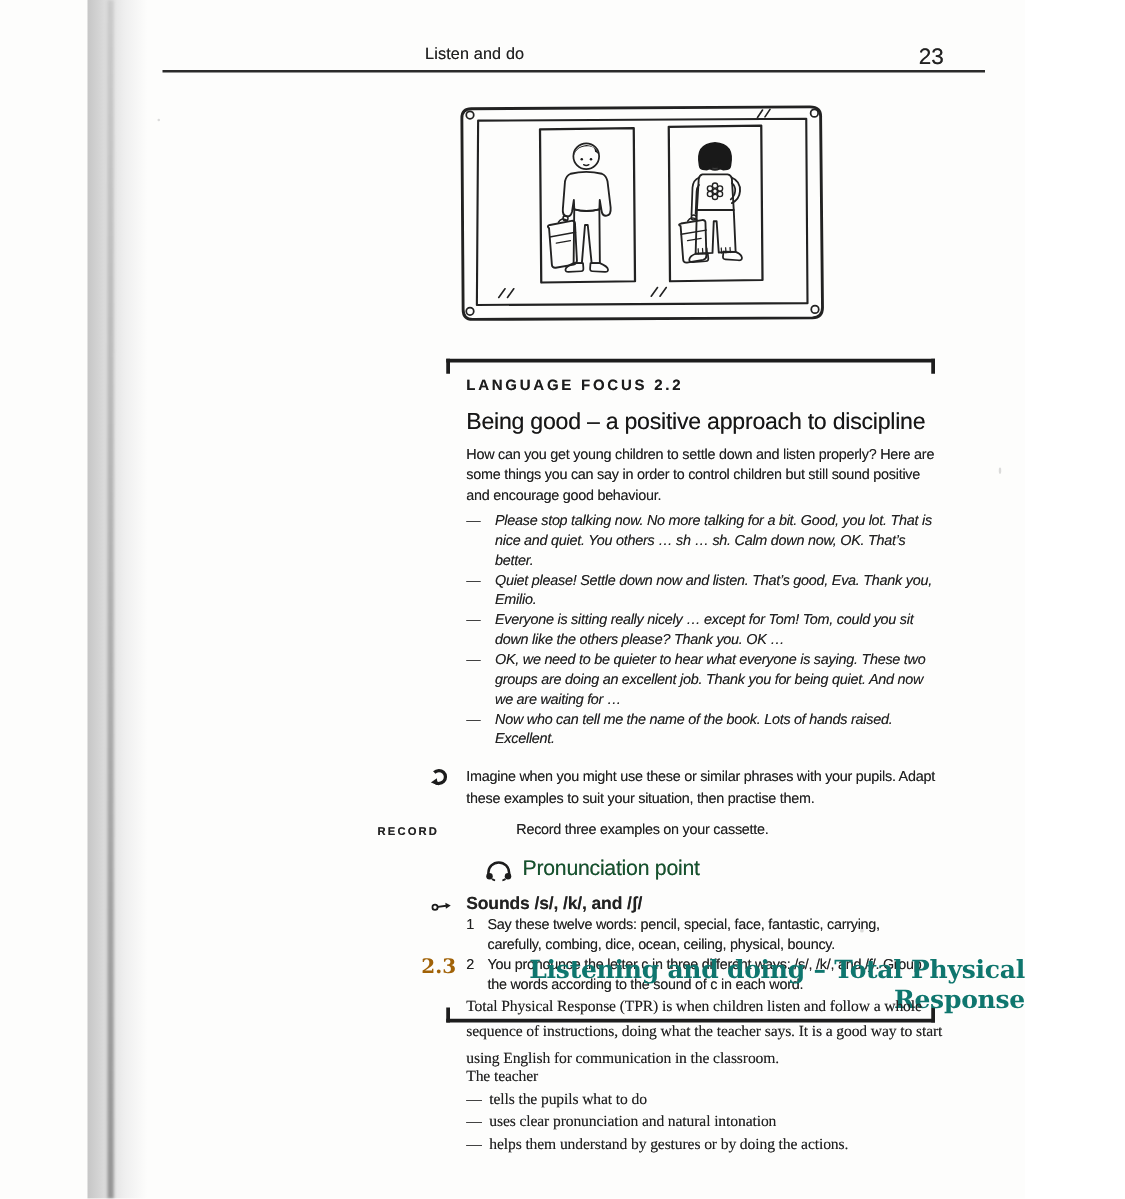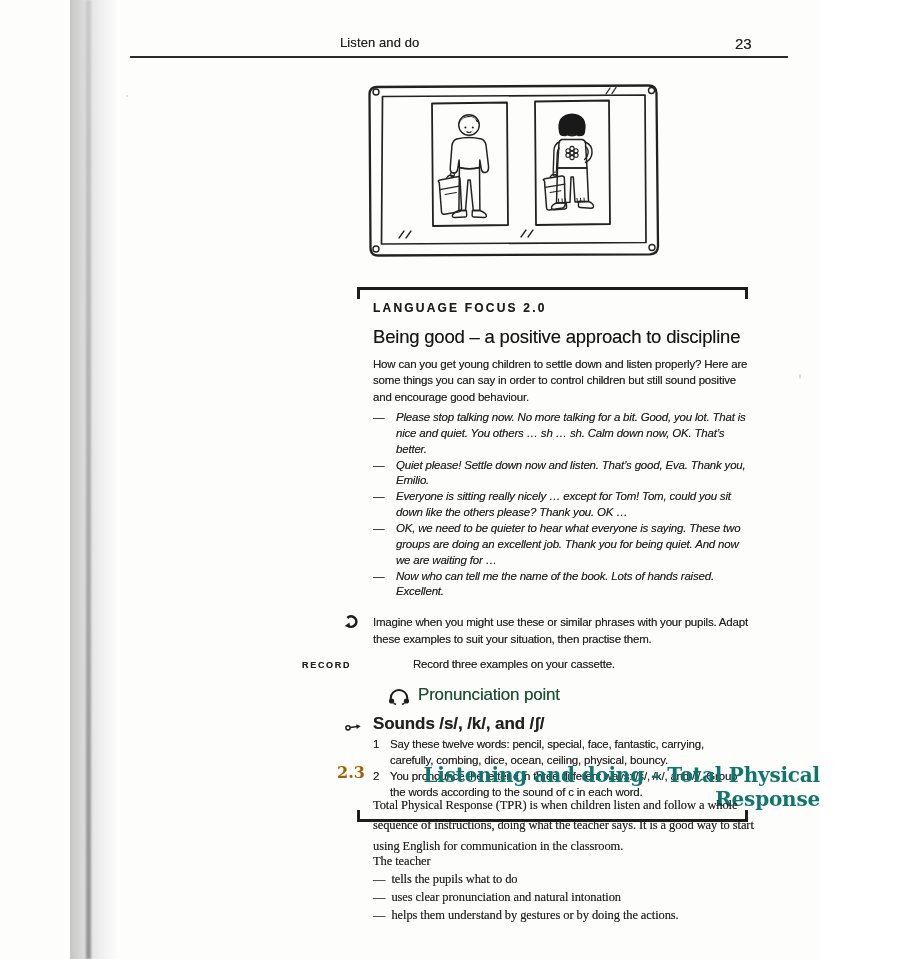--- a/index.html
+++ b/index.html
@@ -7,42 +7,42 @@
         font-family:"Liberation Sans",sans-serif;color:#222;}
   
   .spine{position:absolute;left:70px;top:0;width:48px;height:100%;
          background:linear-gradient(to right,#c6c6c6 0%,#dcdcdc 30%,#efefef 62%,rgba(255,255,255,0) 100%);}
   .spine-core{position:absolute;left:86px;top:0;width:5px;height:100%;
          background:linear-gradient(to bottom,rgba(150,150,150,.30),rgba(105,105,105,.65));
          filter:blur(1.1px);}
   
   .running-head{position:absolute;top:35px;left:340px;font-size:13px;letter-spacing:.1px;
                 text-shadow:0 0 .4px rgba(25,25,25,.6);}
-  .page-num{position:absolute;top:35px;left:735px;font-size:15px;text-shadow:0 0 .4px rgba(25,25,25,.6);}
+  .page-num{position:absolute;top:35px;left:735px;font-size:18px;text-shadow:0 0 .4px rgba(25,25,25,.6);}
   .head-rule{position:absolute;top:56px;left:130px;width:658px;height:2px;background:#2b2b2b;}
   
   .board{position:absolute;left:366px;top:82px;}
   
   .lf-box{position:absolute;left:357px;top:287px;width:391px;}
   .lf-cap-top{height:9px;border-top:3px solid #1d1d1d;border-left:3px solid #1d1d1d;border-right:3px solid #1d1d1d;}
   .lf-cap-bottom{height:9px;border-bottom:3px solid #1d1d1d;border-left:3px solid #1d1d1d;border-right:3px solid #1d1d1d;}
   .lf-content{padding:2px 0 10px 16px;width:376px;text-shadow:0 0 .4px rgba(25,25,25,.55);}
   .lf-label{font-size:12px;font-weight:bold;letter-spacing:2.2px;color:#1c1c1c;}
   .lf-heading{margin-top:11px;font-size:18.5px;letter-spacing:-.2px;color:#161616;}
   .lf-intro{margin-top:8px;font-size:11.5px;line-height:1.42;letter-spacing:-.2px;}
   .dialogue{margin-top:5px;font-style:italic;}
   .dl{position:relative;padding-left:23px;font-size:11.5px;line-height:1.38;letter-spacing:-.2px;margin:0;}
   .dl .dash{position:absolute;left:0;top:0;}
   .task-row{position:relative;margin-top:14px;font-size:11.5px;line-height:1.42;letter-spacing:-.2px;}
   .task-row .icon{position:absolute;left:-29px;top:1px;}
   .record-row{position:relative;margin-top:11px;font-size:11.5px;letter-spacing:-.2px;padding-left:40px;}
   .record-label{position:absolute;left:-71px;top:2px;font-size:9px;font-weight:bold;letter-spacing:1.7px;}
   .pron-heading{position:relative;margin-top:15px;font-size:17px;letter-spacing:-.2px;color:#14532d;margin-left:45px;}
   .pron-heading .icon{position:absolute;left:-31px;top:1px;}
-  .sounds-row{position:relative;margin-top:9px;font-size:17px;font-weight:bold;letter-spacing:-.1px;}
+  .sounds-row{position:relative;margin-top:9px;font-size:14px;font-weight:bold;letter-spacing:-.1px;}
   .sounds-row .icon{position:absolute;left:-28px;top:3px;}
   .pron-list{margin-top:2px;}
   .pli{display:flex;font-size:11.5px;line-height:1.4;letter-spacing:-.2px;}
   .pli .num{width:17px;flex:none;}
   .it{}
   
   .sec-num{position:absolute;top:763px;left:337px;font-family:"DejaVu Serif",serif;font-weight:bold;font-size:16px;color:#a16207;}
   .sec-title{position:absolute;top:763px;left:373px;font-family:"DejaVu Serif",serif;font-weight:bold;font-size:20px;letter-spacing:-.2px;color:#0f766e;text-align:right;}
   .sec-para{position:absolute;top:795px;left:373px;width:400px;font-family:"Liberation Serif",serif;
             font-size:12.5px;line-height:1.62;letter-spacing:-.1px;text-shadow:0 0 .4px rgba(25,25,25,.5);}
@@ -127,21 +127,21 @@
         <path class="ink" d="M179.5,98 Q177,96.5 180,96 L197,94.7 Q200,94.7 199.5,97.7 L198,123 Q198,126 195,126.5 L182,127.5 Q179,127.5 179.2,124.5 Z" stroke-width="1.5"></path>
         <path class="ink" d="M179.4,104.5 L199.6,103" stroke-width="1.2"></path>
         <path class="ink" d="M184,110 l11,-.8" stroke-width="1"></path>
       </g>
     </g>
   </svg>
 
   <div class="lf-box">
     <div class="lf-cap-top"></div>
     <div class="lf-content">
-      <div class="lf-label">LANGUAGE FOCUS 2.0</div>
+      <div class="lf-label">LANGUAGE FOCUS 2.2</div>
       <div class="lf-heading">Being good – a positive approach to discipline</div>
       <div class="lf-intro">How can you get young children to settle down and listen properly? Here are some things you can say in order to control children but still sound positive and encourage good behaviour.</div>
 
       <div class="dialogue">
         <p class="dl"><span class="dash">—</span><span>Please stop talking now. No more talking for a bit. Good, you lot. That is nice and quiet. You others … sh … sh. Calm down now, OK. That’s better.</span></p>
         <p class="dl"><span class="dash">—</span><span>Quiet please! Settle down now and listen. That’s good, Eva. Thank you, Emilio.</span></p>
         <p class="dl"><span class="dash">—</span><span>Everyone is sitting really nicely … except for Tom! Tom, could you sit down like the others please? Thank you. OK …</span></p>
         <p class="dl"><span class="dash">—</span><span>OK, we need to be quieter to hear what everyone is saying. These two groups are doing an excellent job. Thank you for being quiet. And now we are waiting for …</span></p>
         <p class="dl"><span class="dash">—</span><span>Now who can tell me the name of the book. Lots of hands raised. Excellent.</span></p>
       </div>

